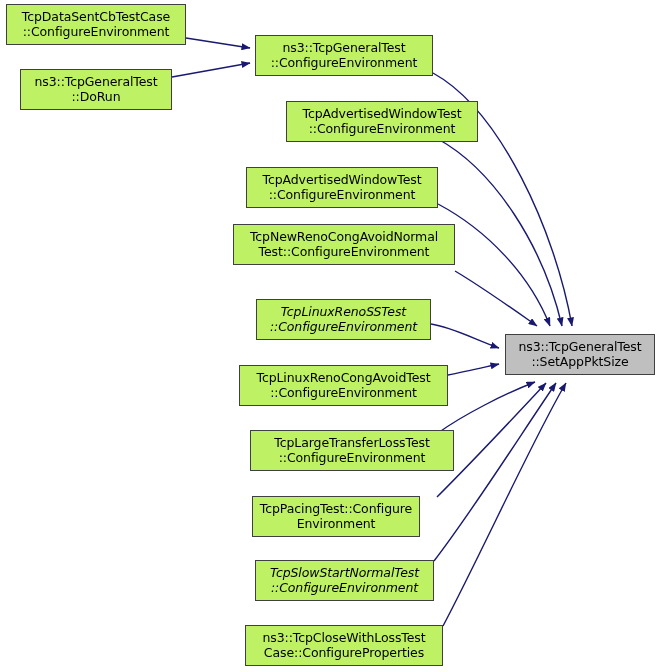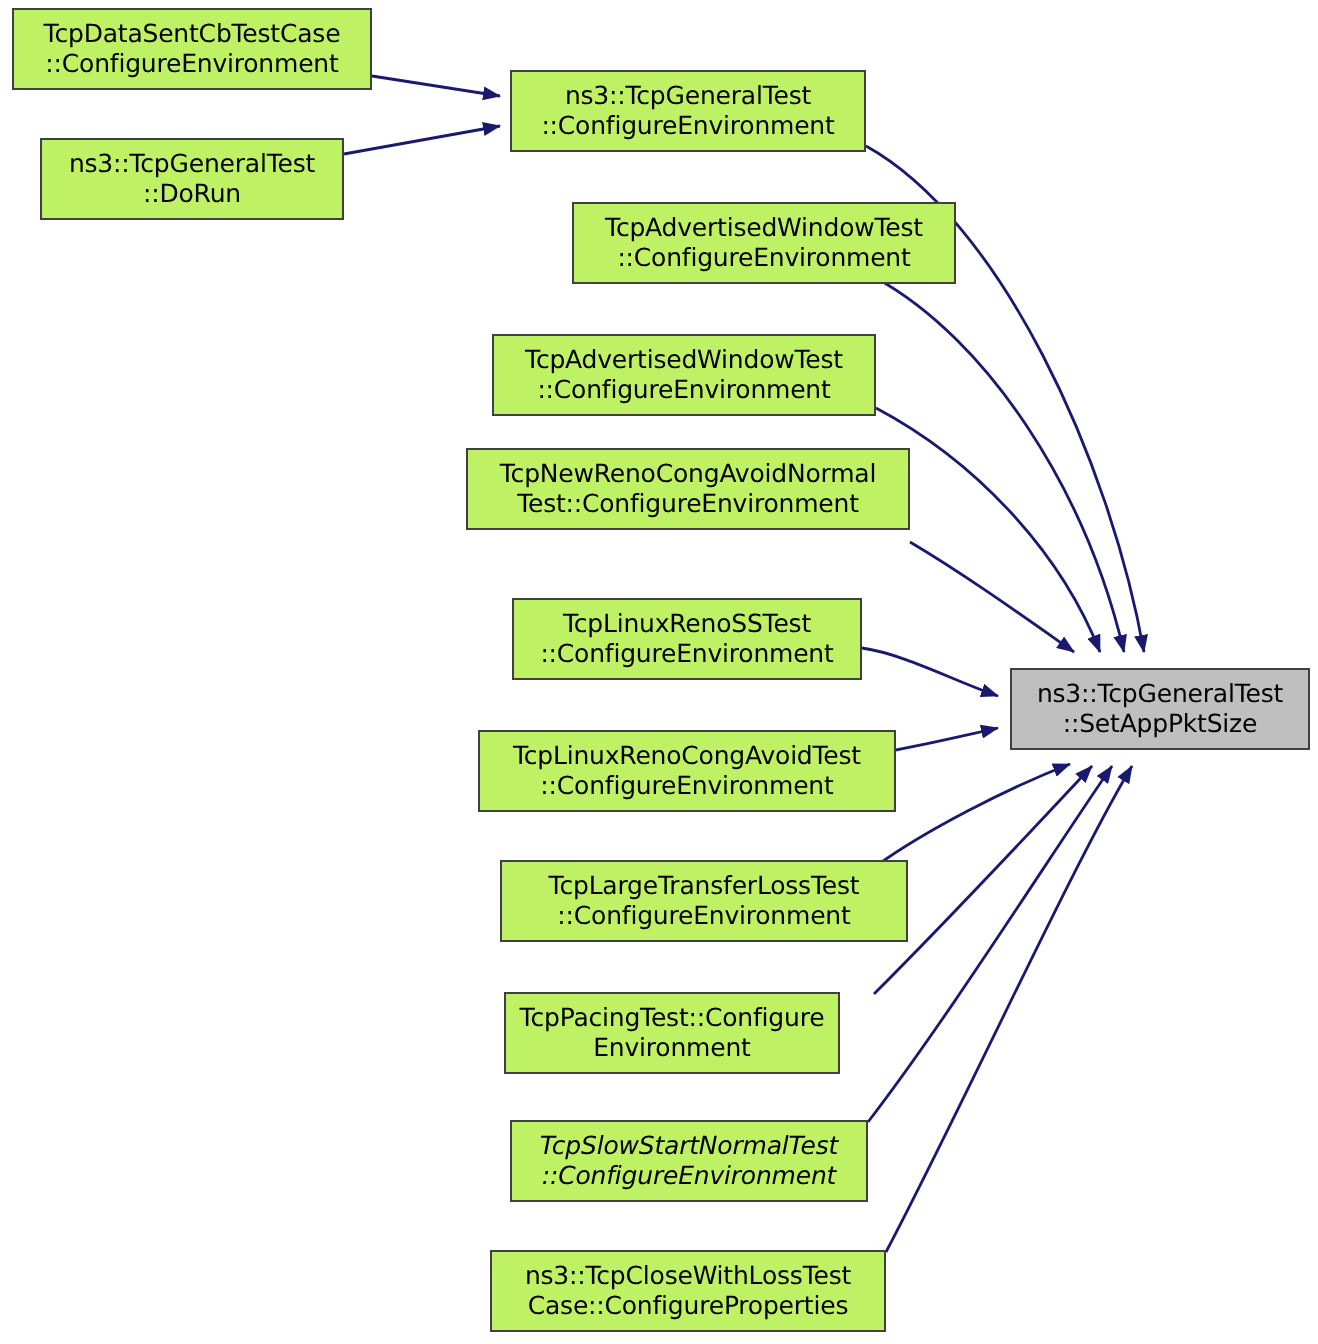--- a/index.html
+++ b/index.html
@@ -81,21 +81,21 @@
       <div class="gnode" style="left: 20px; top: 69px; width: 152px; height: 41px;"><span class="gnode-label">ns3::TcpGeneralTest
 ::DoRun</span></div>
       <div class="gnode" style="left: 255px; top: 35px; width: 178px; height: 41px;"><span class="gnode-label">ns3::TcpGeneralTest
 ::ConfigureEnvironment</span></div>
       <div class="gnode" style="left: 246px; top: 101px; width: 192px; height: 41px; margin-left: 40px;"><span class="gnode-label">TcpAdvertisedWindowTest
 ::ConfigureEnvironment</span></div>
       <div class="gnode" style="left: 246px; top: 167px; width: 192px; height: 41px;"><span class="gnode-label">TcpAdvertisedWindowTest
 ::ConfigureEnvironment</span></div>
       <div class="gnode" style="left: 233px; top: 224px; width: 222px; height: 41px;"><span class="gnode-label">TcpNewRenoCongAvoidNormal
 Test::ConfigureEnvironment</span></div>
-      <div class="gnode" style="left: 256px; top: 299px; width: 175px; height: 41px;"><span class="gnode-label">TcpLinuxRenoSSTest
+      <div class="gnode" style="left: 256px; top: 299px; width: 175px; height: 41px; font-style: italic;"><span class="gnode-label">TcpLinuxRenoSSTest
 ::ConfigureEnvironment</span></div>
       <div class="gnode" style="left: 239px; top: 365px; width: 209px; height: 41px;"><span class="gnode-label">TcpLinuxRenoCongAvoidTest
 ::ConfigureEnvironment</span></div>
       <div class="gnode" style="left: 250px; top: 430px; width: 204px; height: 41px; text-align: center;"><span class="gnode-label">TcpLargeTransferLossTest
 ::ConfigureEnvironment</span></div>
       <div class="gnode" style="left: 252px; top: 496px; width: 168px; height: 41px;"><span class="gnode-label">TcpPacingTest::Configure
 Environment</span></div>
       <div class="gnode" style="left: 255px; top: 560px; width: 179px; height: 41px; font-style: italic;"><span class="gnode-label">TcpSlowStartNormalTest
 ::ConfigureEnvironment</span></div>
       <div class="gnode" style="left: 245px; top: 625px; width: 198px; height: 41px;"><span class="gnode-label">ns3::TcpCloseWithLossTest

